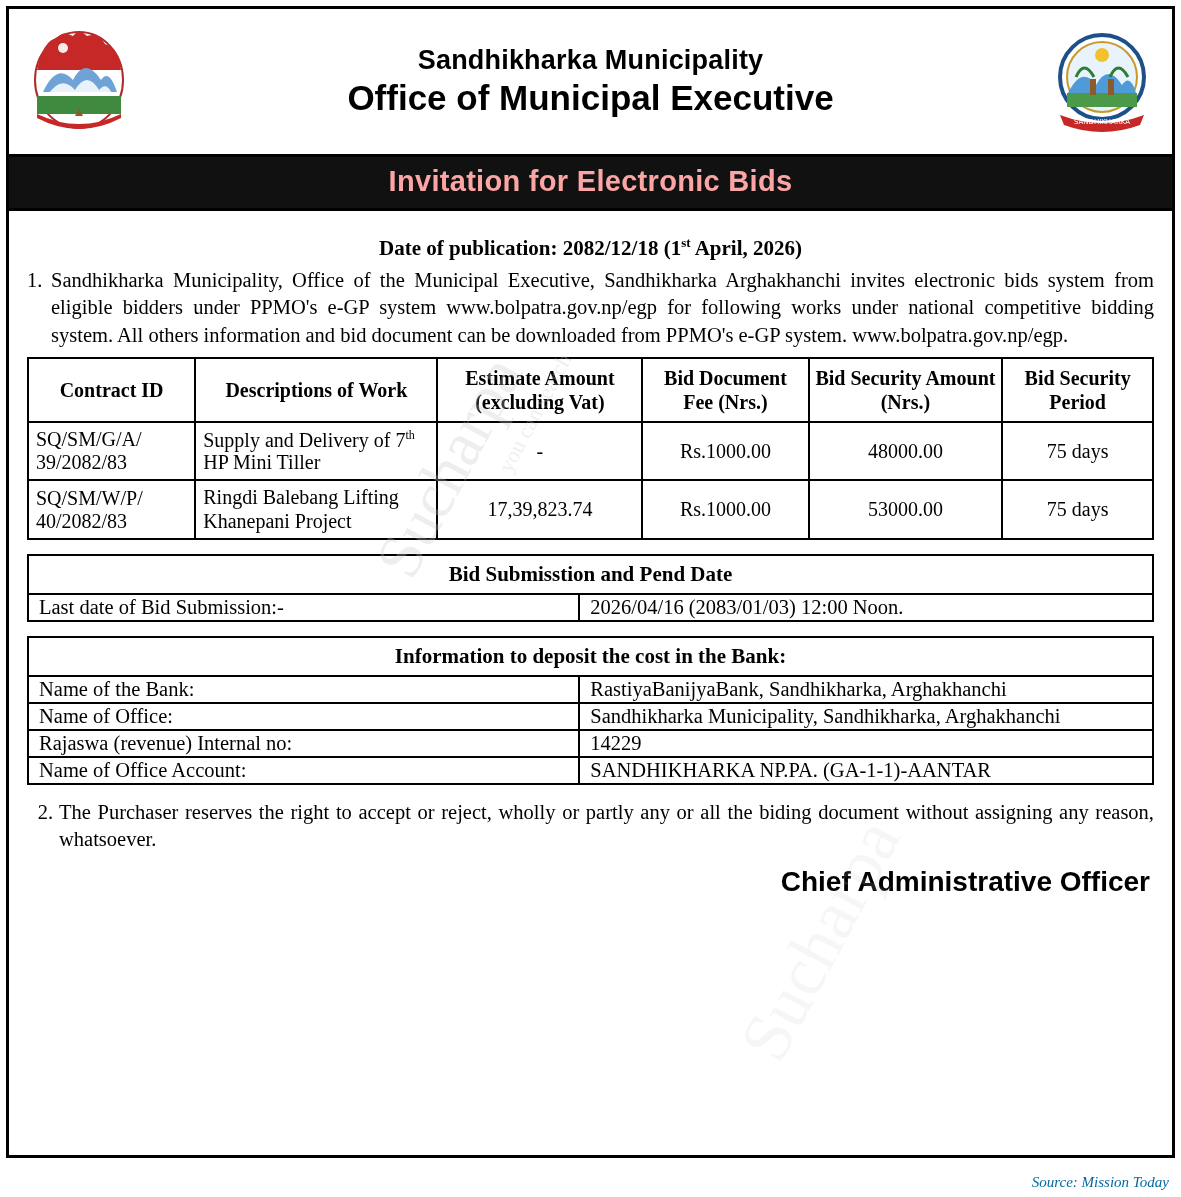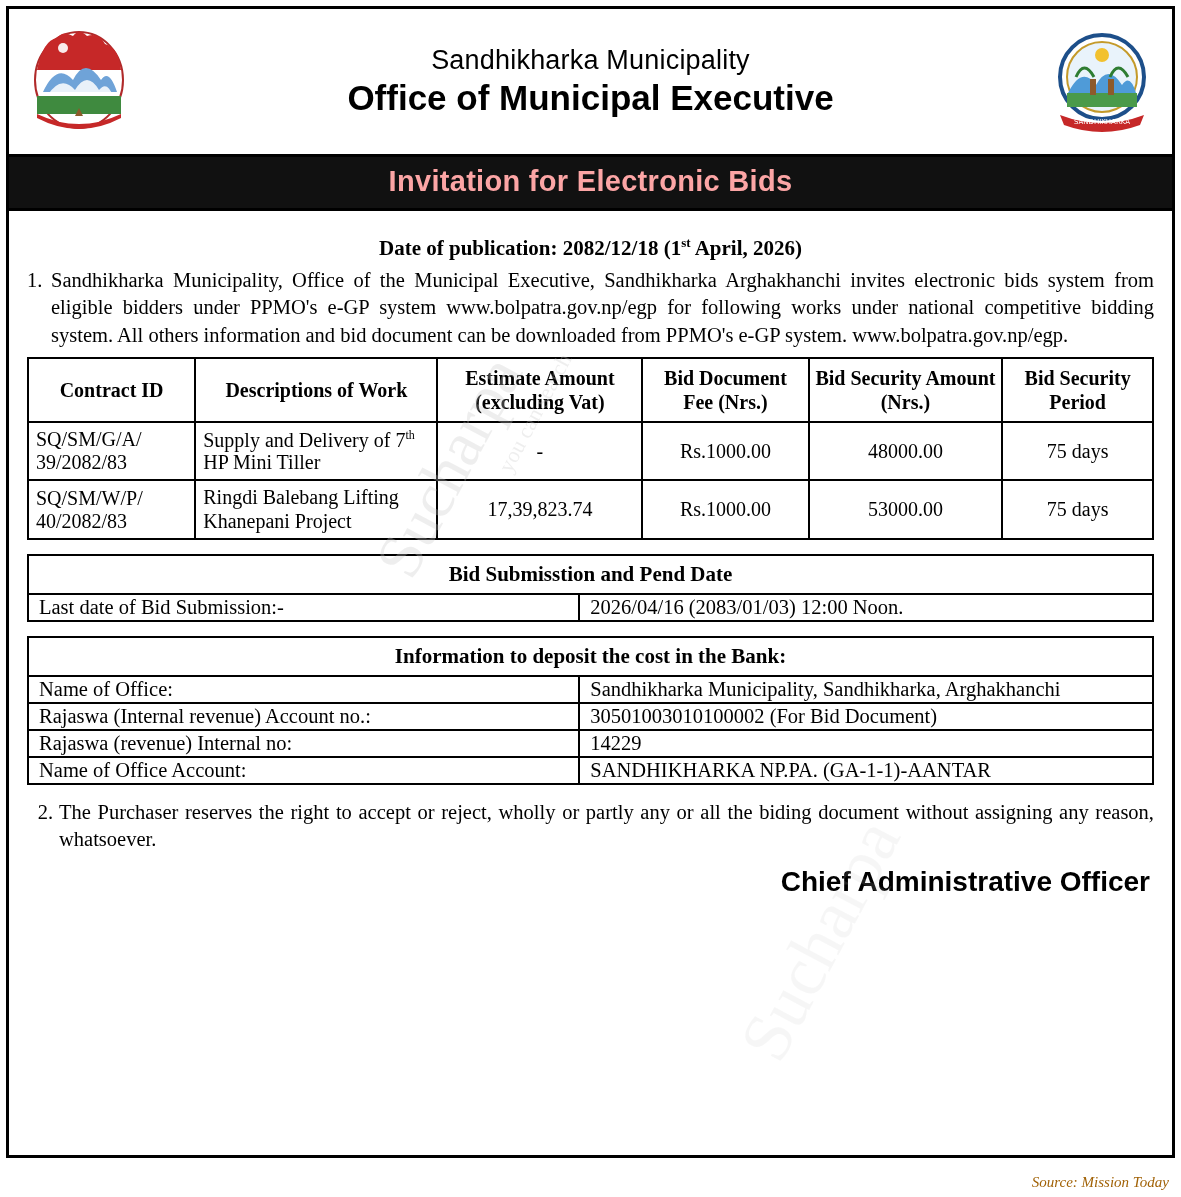--- a/index.html
+++ b/index.html
@@ -48,21 +48,21 @@
     align-items: center;
     justify-content: center;
   }
   .header-center {
     flex: 1 1 auto;
     text-align: center;
     line-height: 1.15;
   }
   .h-line1 {
     font-size: 27px;
-    font-weight: normal;
+    font-weight: bold;
     letter-spacing: .2px;
     font-family: "Liberation Sans", sans-serif;
   }
   .h-line2 {
     font-size: 35px;
     font-weight: bold;
     margin-top: 2px;
     font-family: "Liberation Sans", sans-serif;
   }
   .h-line3 {
@@ -183,21 +183,21 @@
     padding-right: 4px;
     font-family: Liberation Sans, sans-serif;
   }
 
   .source {
     position: absolute;
     right: 12px;
     bottom: 6px;
     font-size: 15px;
     font-style: italic;
-    color: #a16207;
+    color: #0369a1;
     font-family: "Liberation Serif", serif;
   }
 
   
   .watermark {
     position: absolute;
     left: 0; top: 0;
     width: 1181px; height: 1197px;
     pointer-events: none;
     z-index: 5;
@@ -311,26 +311,26 @@
         </tr>
       </tbody>
         </table>
 
       <table class="block">
         <tbody>
             <tr>
           <th class="full" colspan="2">Information to deposit the cost in the Bank:</th>
         </tr>
         <tr>
+          <td class="lbl-col">Name of the Bank:</td>
+          <td>RastiyaBanijyaBank, Sandhikharka, Arghakhanchi</td>
+        </tr>
+        <tr>
           <td class="lbl-col">Name of Office:</td>
           <td>Sandhikharka Municipality, Sandhikharka, Arghakhanchi</td>
-        </tr>
-        <tr>
-          <td class="lbl-col">Rajaswa (Internal revenue) Account no.:</td>
-          <td>30501003010100002 (For Bid Document)</td>
         </tr>
         <tr>
           <td class="lbl-col">Rajaswa (revenue) Internal no:</td>
           <td>14229</td>
         </tr>
         <tr>
           <td class="lbl-col">Name of Office Account:</td>
           <td>SANDHIKHARKA NP.PA. (GA-1-1)-AANTAR</td>
         </tr>
       </tbody>

